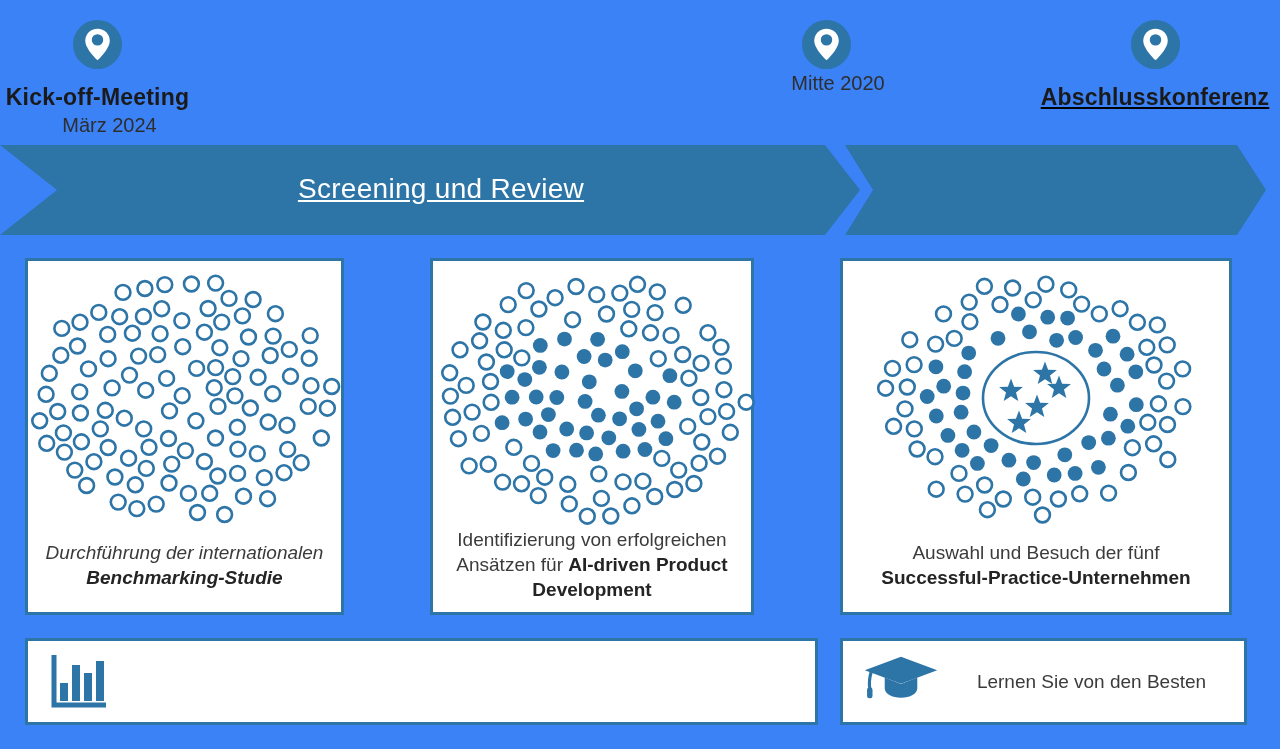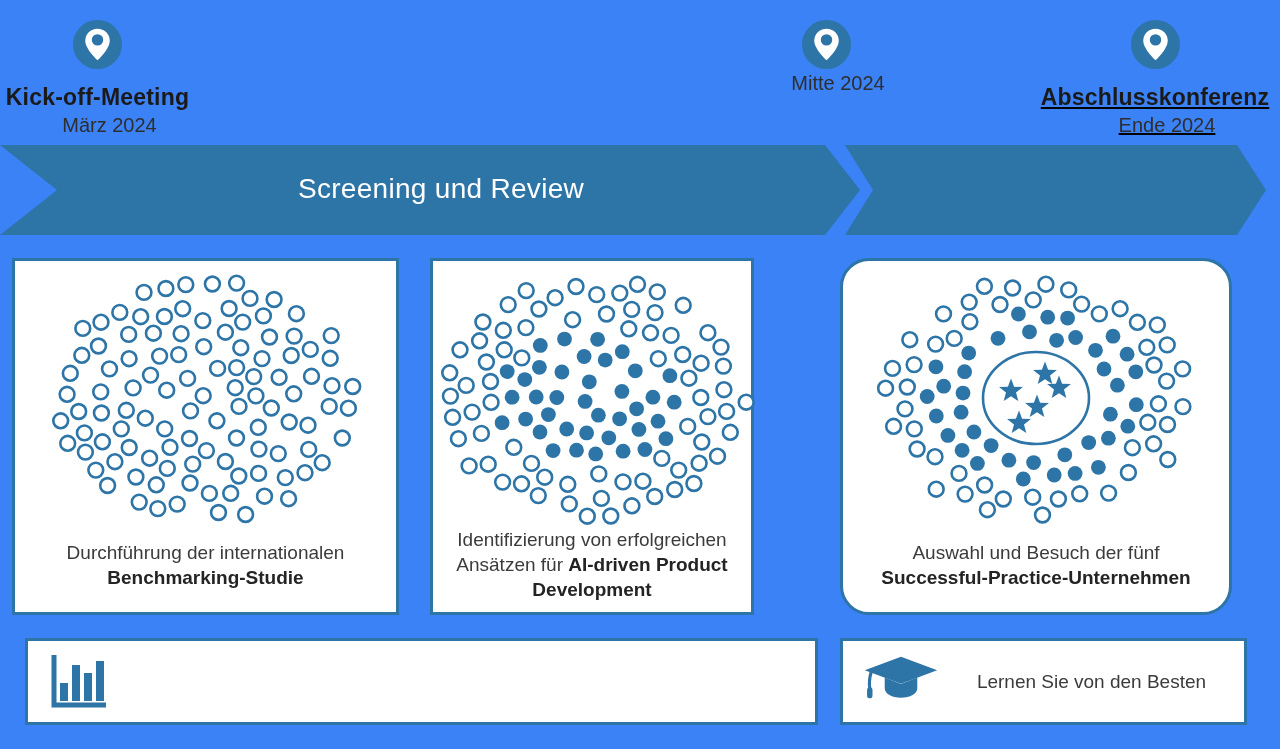--- a/index.html
+++ b/index.html
@@ -12,29 +12,29 @@
   .m-label { font-size:23px; font-weight:bold; color:#1a1a1a; margin-top:15px; letter-spacing:0.2px; }
   .m-date  { font-size:20px; color:#2e2e2e; margin-top:3px;padding-left:24px; }
   #ms-0 { left:0px;    width:195px; }
   #ms-1 { left:726px;  width:200px; }
   #ms-2 { left:1035px; width:240px;text-decoration:underline; }
 
   
   #arrow-svg { position:absolute; left:0; top:145px; }
   .phase-label { position:absolute; top:145px; height:90px; line-height:88px;
                  text-align:center; color:#fff; font-size:28px; letter-spacing:0.3px; }
-  #phase-0 { left:57px;  width:768px; }
+  #phase-0 { left:57px;  width:768px;text-decoration:underline; }
   #phase-1 { left:873px; width:364px; }
 
   
   .stage-box { position:absolute; top:258px; height:357px; border:3px solid #2D74A7;
                background:#fff; display:flex; flex-direction:column; align-items:center; }
-  #stage-0 { left:12px;  width:387px; }
+  #stage-0 { left:25px;  width:319px;font-style:italic; }
   #stage-1 { left:430px; width:324px; }
-  #stage-2 { left:840px; width:392px;border-radius:29px; }
+  #stage-2 { left:840px; width:392px; }
   .cluster { margin-top:8px; height:258px; }
   .caption { margin-top:auto; margin-bottom:22px; text-align:center;
              font-size:19px; line-height:25px; color:#3b3b3b; }
   .caption .b { font-weight:bold; color:#242424; }
   #stage-0 .caption { max-width:300px; }
   #stage-1 .caption { max-width:300px; }
   #stage-2 .caption { max-width:332px; }
 
   
   .footer-box { position:absolute; top:638px; height:87px; border:3px solid #2D74A7;
@@ -60,31 +60,30 @@
     <div class="m-label">Kick-off-Meeting</div>
     <div class="m-date">März 2024</div>
   </div>
 
   <div class="milestone" id="ms-1">
     <svg width="49" height="49" viewBox="0 0 48 48">
       <circle cx="24" cy="24" r="24" fill="#2D74A7"></circle>
       <path d="M24 8.5 C17.2 8.5 12 13.7 12 20.2 C12 29 24 39.5 24 39.5 C24 39.5 36 29 36 20.2 C36 13.7 30.8 8.5 24 8.5 Z" fill="#fff"></path>
       <circle cx="24" cy="19.5" r="5.6" fill="#2D74A7"></circle>
     </svg>
-    <div class="m-date">Mitte 2024</div>
+    <div class="m-date">Mitte 2020</div>
   </div>
 
   <div class="milestone" id="ms-2">
     <svg width="49" height="49" viewBox="0 0 48 48">
       <circle cx="24" cy="24" r="24" fill="#2D74A7"></circle>
       <path d="M24 8.5 C17.2 8.5 12 13.7 12 20.2 C12 29 24 39.5 24 39.5 C24 39.5 36 29 36 20.2 C36 13.7 30.8 8.5 24 8.5 Z" fill="#fff"></path>
       <circle cx="24" cy="19.5" r="5.6" fill="#2D74A7"></circle>
     </svg>
     <div class="m-label">Abschlusskonferenz</div>
-    <div class="m-date">Ende 2024</div>
   </div>
 
   <svg id="arrow-svg" width="1280" height="90">
     <polygon points="0,0 825,0 860,45 825,90 0,90 57,45" fill="#2D74A7"></polygon>
     <polygon points="845,0 1237,0 1266,45 1237,90 845,90 873,45" fill="#2D74A7"></polygon>
   </svg>
   <div class="phase-label" id="phase-0">Screening und Review</div>
 
   <div class="stage-box" id="stage-0">
     <div class="cluster"><svg width="352" height="258">

